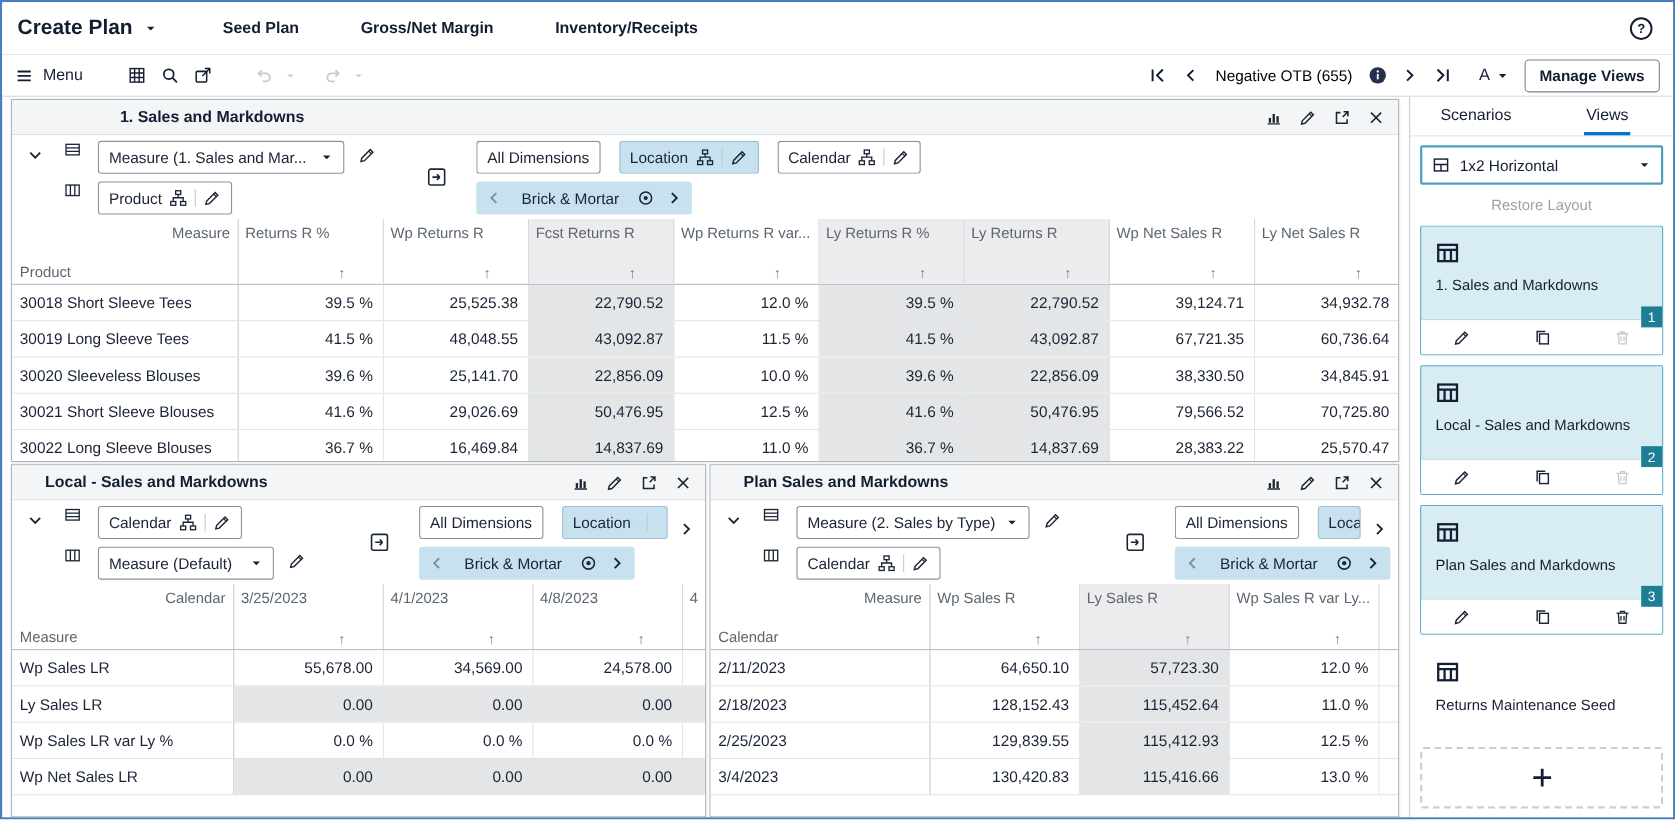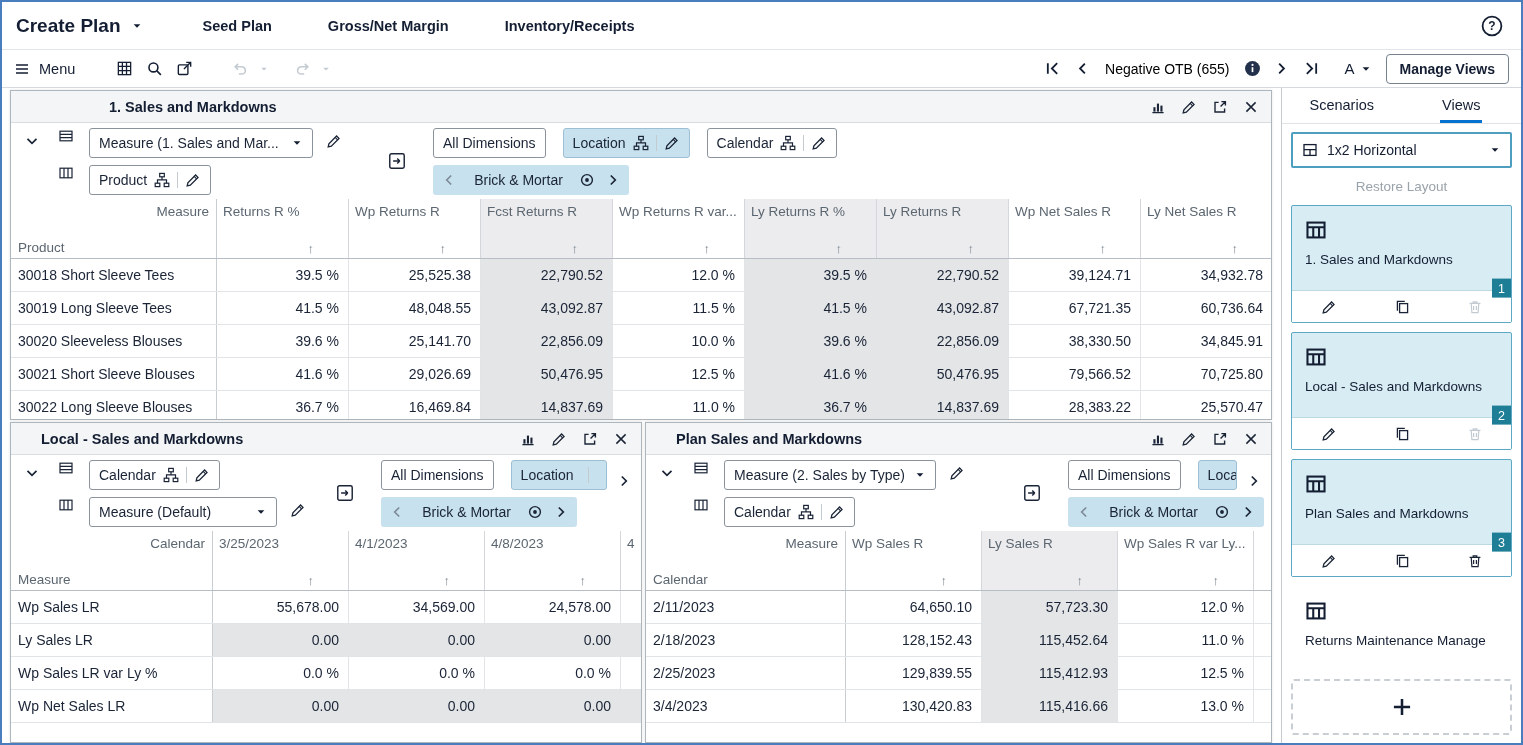--- a/index.html
+++ b/index.html
@@ -603,21 +603,21 @@
                     </svg>
                 </button>
               </div>
               <div class="ctl-row">
                 <span class="spacer22"></span>
                 <span class="axis-ic">
                     <svg class="ic">
                       <use href="#i-cols"></use>
                     </svg>
                   </span>
-                <button class="dd" style="width:188px">
+                <button class="dd" style="width:160px">
                   <span class="dd-lbl">Measure (Default)</span>
                   <svg class="caret-ic">
                       <use href="#i-caret"></use>
                     </svg>
                 </button>
                 <button class="sq sq26">
                     <svg class="ic">
                       <use href="#i-pencil"></use>
                     </svg>
                   </button>
@@ -983,21 +983,21 @@
                 </svg>
               </button>
           </div>
         </div>
 
         <div class="card plain">
           <div class="card-body">
             <svg class="ic">
                 <use href="#i-table"></use>
               </svg>
-            <span class="card-lbl">Returns Maintenance Manage</span>
+            <span class="card-lbl">Returns Maintenance Seed</span>
           </div>
         </div>
       </div>
 
       <button class="add-tile">
         <svg class="ic">
             <use href="#i-plus"></use>
           </svg>
       </button>
     </aside>

